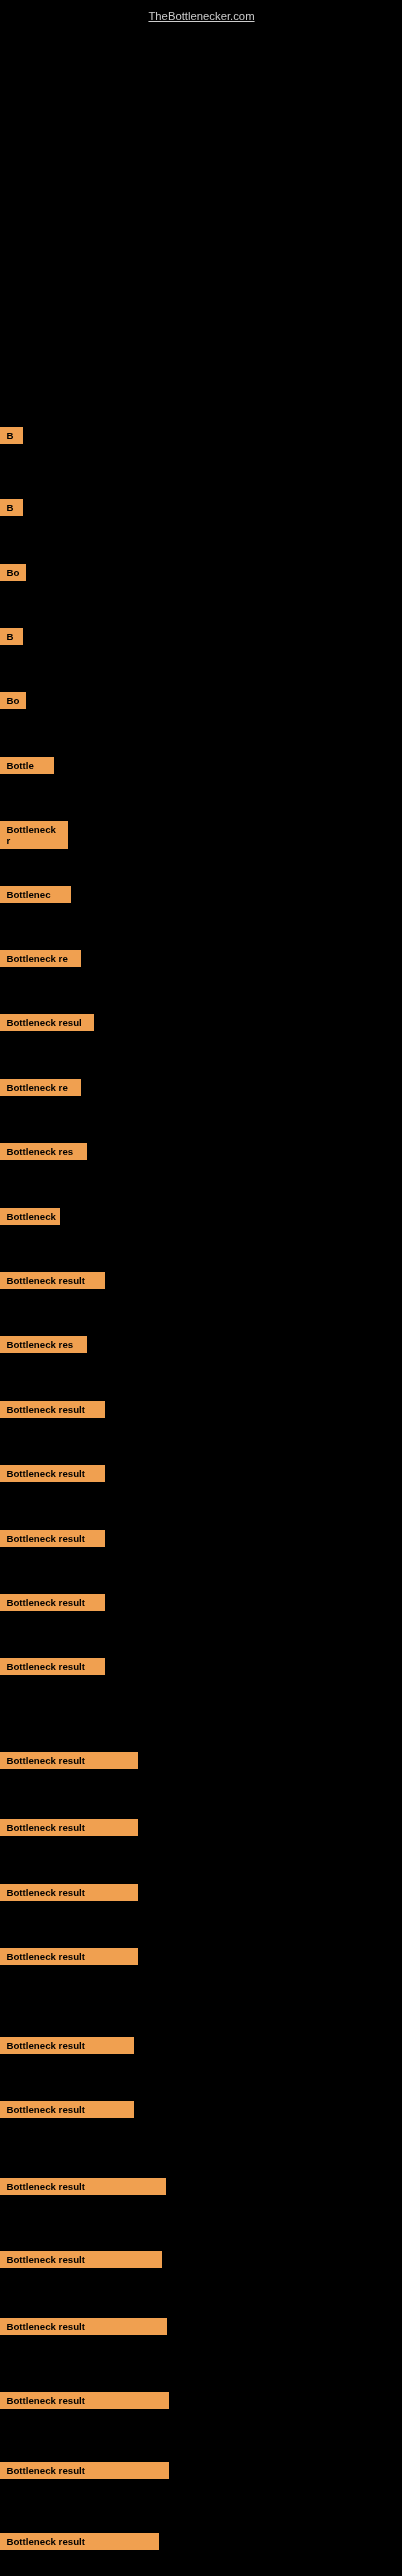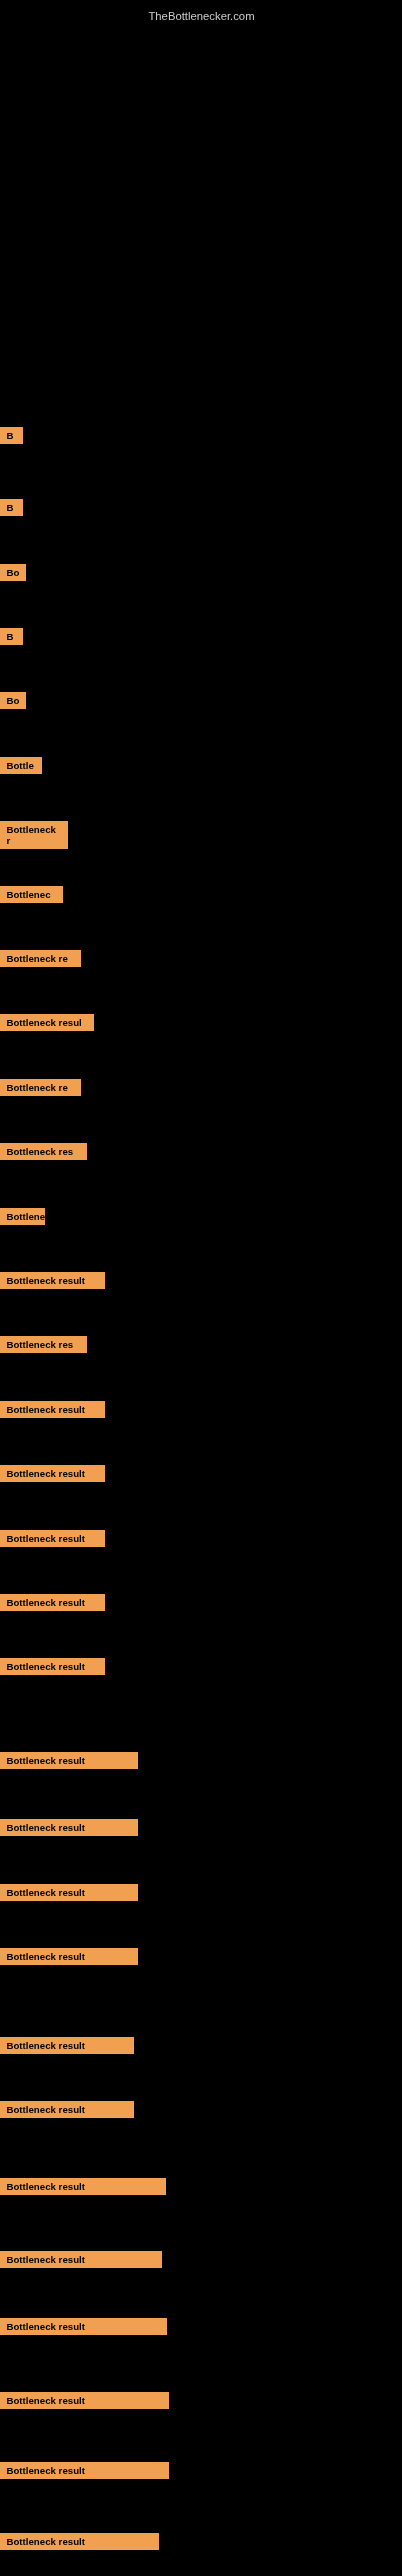--- a/index.html
+++ b/index.html
@@ -16,20 +16,21 @@
     }
     .site-title {
       color: #cccccc;
       font-size: 11.3px;
       text-align: center;
       padding: 6.4px 0;
       position: absolute;
       top: 3.2px;
       left: 0;
       right: 0;
+      text-decoration: underline;
     }
     .bottleneck-label {
       background-color: #f0a050;
       color: #000000;
       font-size: 9.7px;
       font-weight: bold;
       padding: 3.2px 6.4px;
       display: inline-block;
       position: absolute;
       left: 0;
@@ -38,28 +39,28 @@
 </head>
 <body>
 
 <div class="site-title">TheBottlenecker.com</div>
 
 <div class="bottleneck-label" style="top: 427px; width: 22.5px;">B</div>
 <div class="bottleneck-label" style="top: 499px; width: 22.5px;">B</div>
 <div class="bottleneck-label" style="top: 564px; width: 26px;">Bo</div>
 <div class="bottleneck-label" style="top: 628px; width: 22.5px;">B</div>
 <div class="bottleneck-label" style="top: 692px; width: 26px;">Bo</div>
-<div class="bottleneck-label" style="top: 757px; width: 42px;">Bottle</div>
+<div class="bottleneck-label" style="top: 757px; width: 54px;">Bottle</div>
 <div class="bottleneck-label" style="top: 821px; width: 68px;">Bottleneck r</div>
-<div class="bottleneck-label" style="top: 886px; width: 63px;">Bottlenec</div>
+<div class="bottleneck-label" style="top: 886px; width: 71px;">Bottlenec</div>
 <div class="bottleneck-label" style="top: 950px; width: 81px;">Bottleneck re</div>
 <div class="bottleneck-label" style="top: 1014px; width: 94px;">Bottleneck resul</div>
 <div class="bottleneck-label" style="top: 1079px; width: 81px;">Bottleneck re</div>
 <div class="bottleneck-label" style="top: 1143px; width: 87px;">Bottleneck res</div>
-<div class="bottleneck-label" style="top: 1208px; width: 45px;">Bottleneck</div>
+<div class="bottleneck-label" style="top: 1208px; width: 60px;">Bottleneck</div>
 <div class="bottleneck-label" style="top: 1272px; width: 105px;">Bottleneck result</div>
 <div class="bottleneck-label" style="top: 1336px; width: 87px;">Bottleneck res</div>
 <div class="bottleneck-label" style="top: 1401px; width: 105px;">Bottleneck result</div>
 <div class="bottleneck-label" style="top: 1465px; width: 105px;">Bottleneck result</div>
 <div class="bottleneck-label" style="top: 1530px; width: 105px;">Bottleneck result</div>
 <div class="bottleneck-label" style="top: 1594px; width: 105px;">Bottleneck result</div>
 <div class="bottleneck-label" style="top: 1658px; width: 105px;">Bottleneck result</div>
 <div class="bottleneck-label" style="top: 1752px; width: 138px;">Bottleneck result</div>
 <div class="bottleneck-label" style="top: 1819px; width: 138px;">Bottleneck result</div>
 <div class="bottleneck-label" style="top: 1884px; width: 138px;">Bottleneck result</div>

